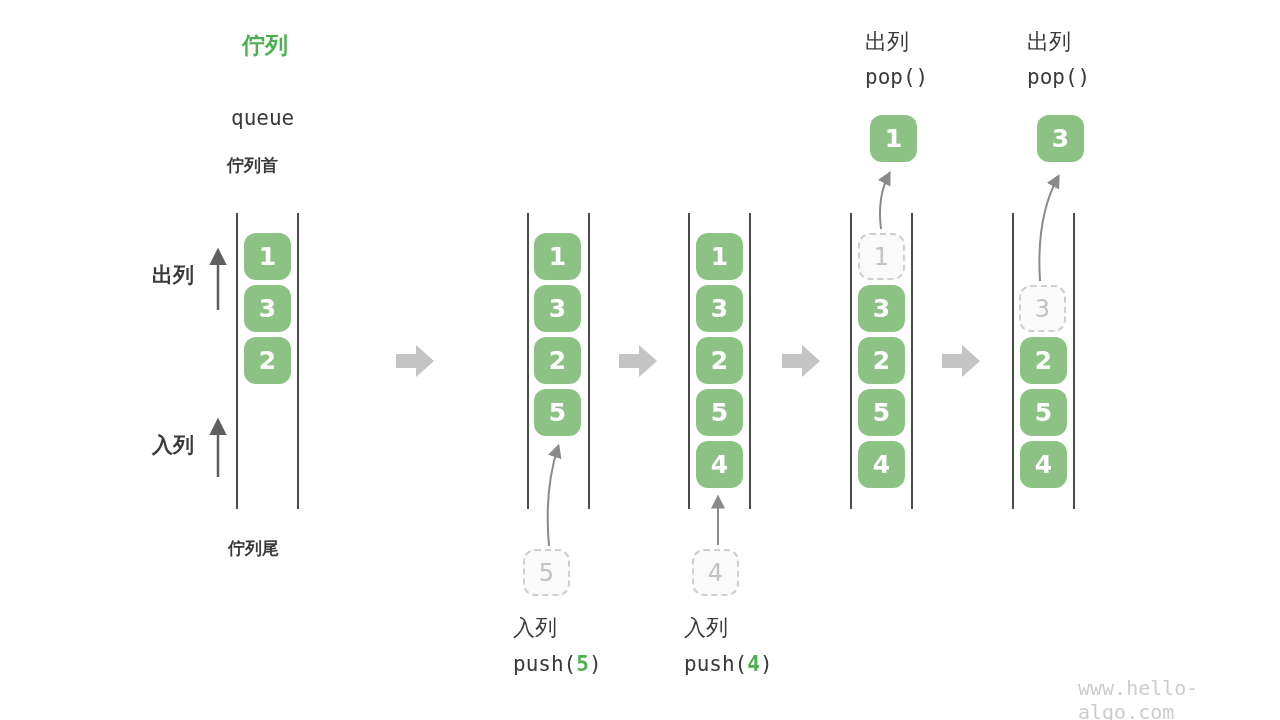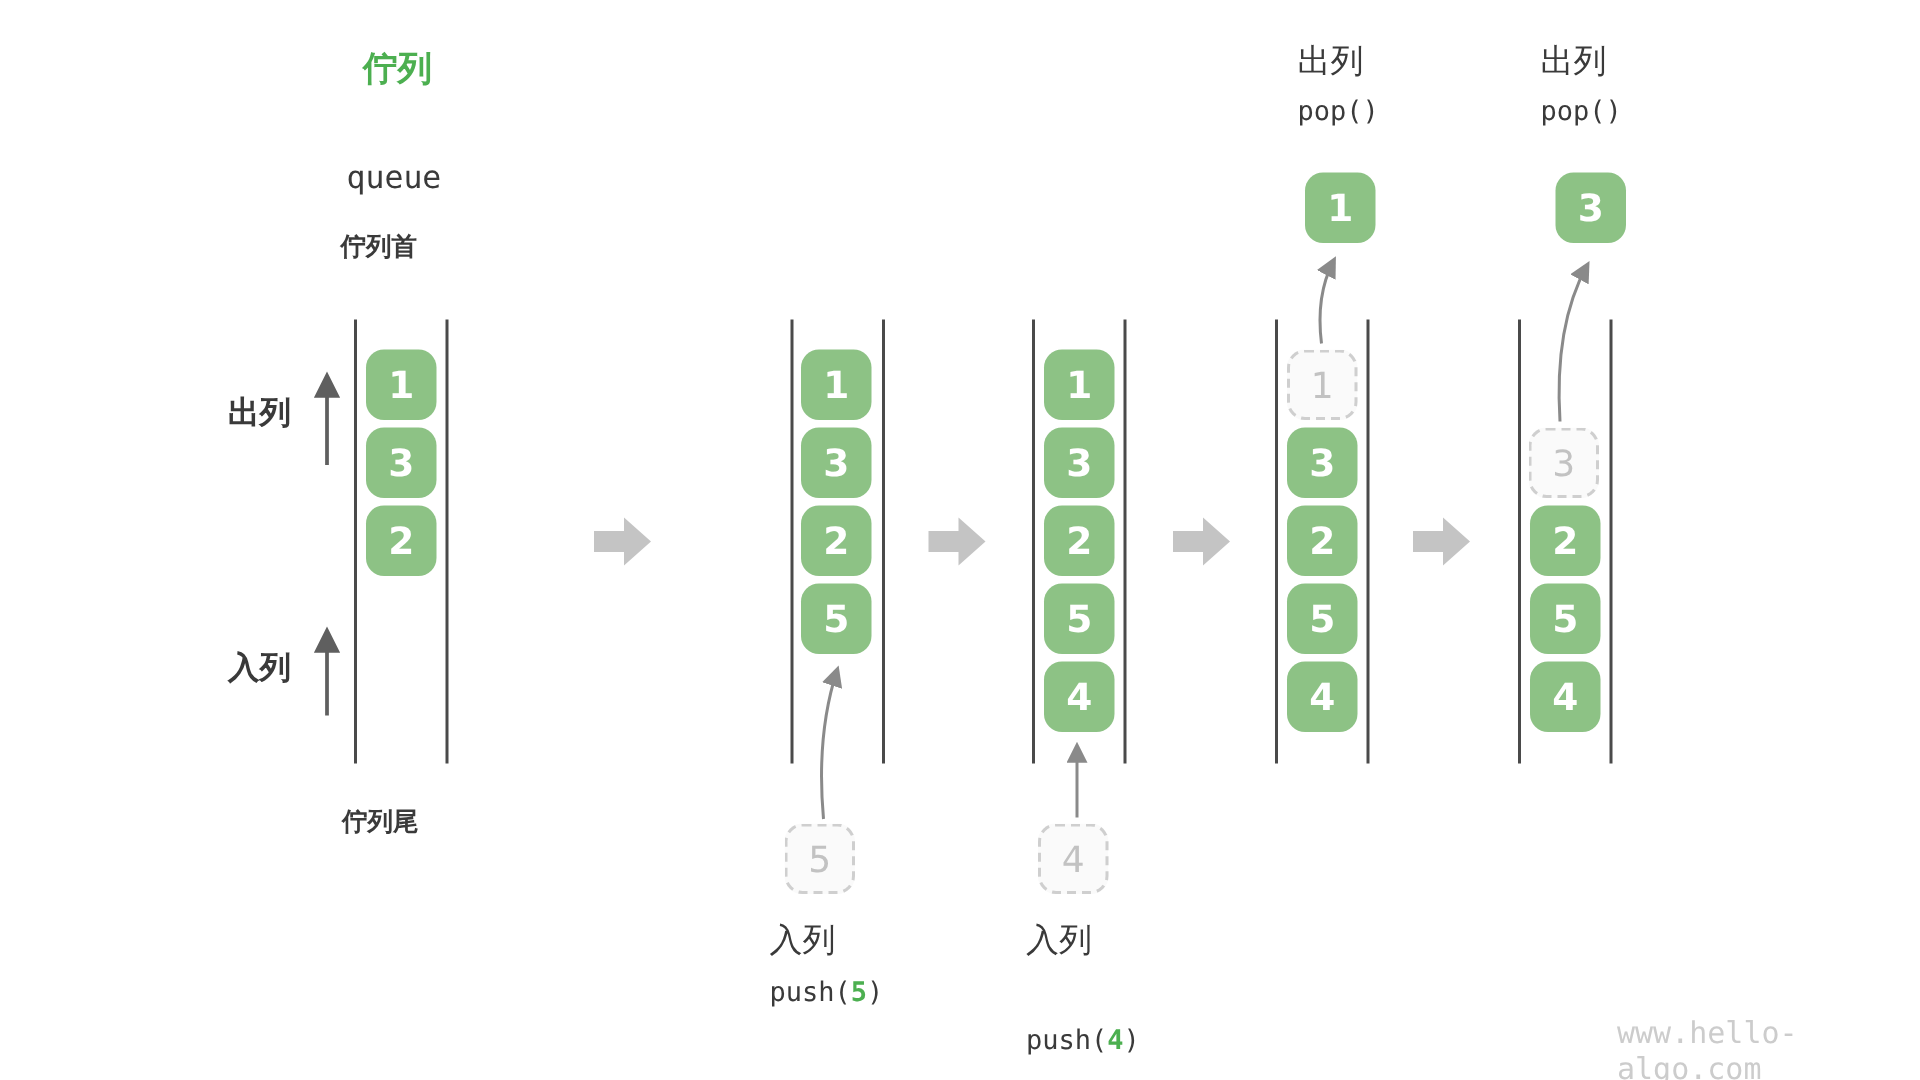--- a/index.html
+++ b/index.html
@@ -23,21 +23,21 @@
     font-size:25px;font-weight:600;
   }
   .ghost{
     position:absolute;width:47px;height:47px;border-radius:12px;box-sizing:border-box;
     background:var(--ghost-fill);border:2.5px dashed var(--ghost-border);
     color:var(--ghost-text);display:flex;align-items:center;justify-content:center;
     font-size:24px;font-weight:500;
   }
 
   .action-zh{position:absolute;font-size:22px;color:var(--text-dark);line-height:1.15;}
-  .fn{position:absolute;font-family:"DejaVu Sans Mono",monospace;font-size:18px;color:var(--text-dark);line-height:1.15;}
+  .fn{position:absolute;font-family:"DejaVu Sans Mono",monospace;font-size:21px;color:var(--text-dark);line-height:1.15;}
   .fn .arg{color:var(--accent-green);font-weight:700;}
 
   .watermark{position:absolute;left:1078px;top:676px;font-family:"DejaVu Sans Mono",monospace;font-size:20px;color:var(--watermark-gray);}
 
   .thin-arrow{stroke:var(--thin-arrow);stroke-width:2;fill:none;}
   .up-arrow{stroke:var(--up-arrow);stroke-width:2.5;fill:none;}
   .block-arrow{fill:var(--block-arrow);}
   .ah-gray-fill{fill:var(--thin-arrow);}
   .ah-dark-fill{fill:var(--up-arrow);}
 </style>
@@ -96,21 +96,21 @@
 
   <div class="vline" style="left:688px;"></div>
   <div class="vline" style="left:749px;"></div>
   <div class="cell" style="left:696px;top:233px;">1</div>
   <div class="cell" style="left:696px;top:285px;">3</div>
   <div class="cell" style="left:696px;top:337px;">2</div>
   <div class="cell" style="left:696px;top:389px;">5</div>
   <div class="cell" style="left:696px;top:441px;">4</div>
   <div class="ghost" style="left:692px;top:549px;">4</div>
   <div class="action-zh" style="left:684px;top:615px;">入列</div>
-  <div class="fn" style="left:684px;top:684px;"><span>push(</span><span class="arg">4</span><span>)</span></div>
+  <div class="fn" style="left:684px;top:652px;"><span>push(</span><span class="arg">4</span><span>)</span></div>
 
   <div class="vline" style="left:850px;"></div>
   <div class="vline" style="left:911px;"></div>
   <div class="action-zh" style="left:865px;top:29px;">出列</div>
   <div class="fn" style="left:865px;top:65px;"><span>pop(</span><span class="arg"></span><span>)</span></div>
   <div class="cell" style="left:870px;top:115px;">1</div>
   <div class="ghost" style="left:858px;top:233px;">1</div>
   <div class="cell" style="left:858px;top:285px;">3</div>
   <div class="cell" style="left:858px;top:337px;">2</div>
   <div class="cell" style="left:858px;top:389px;">5</div>

